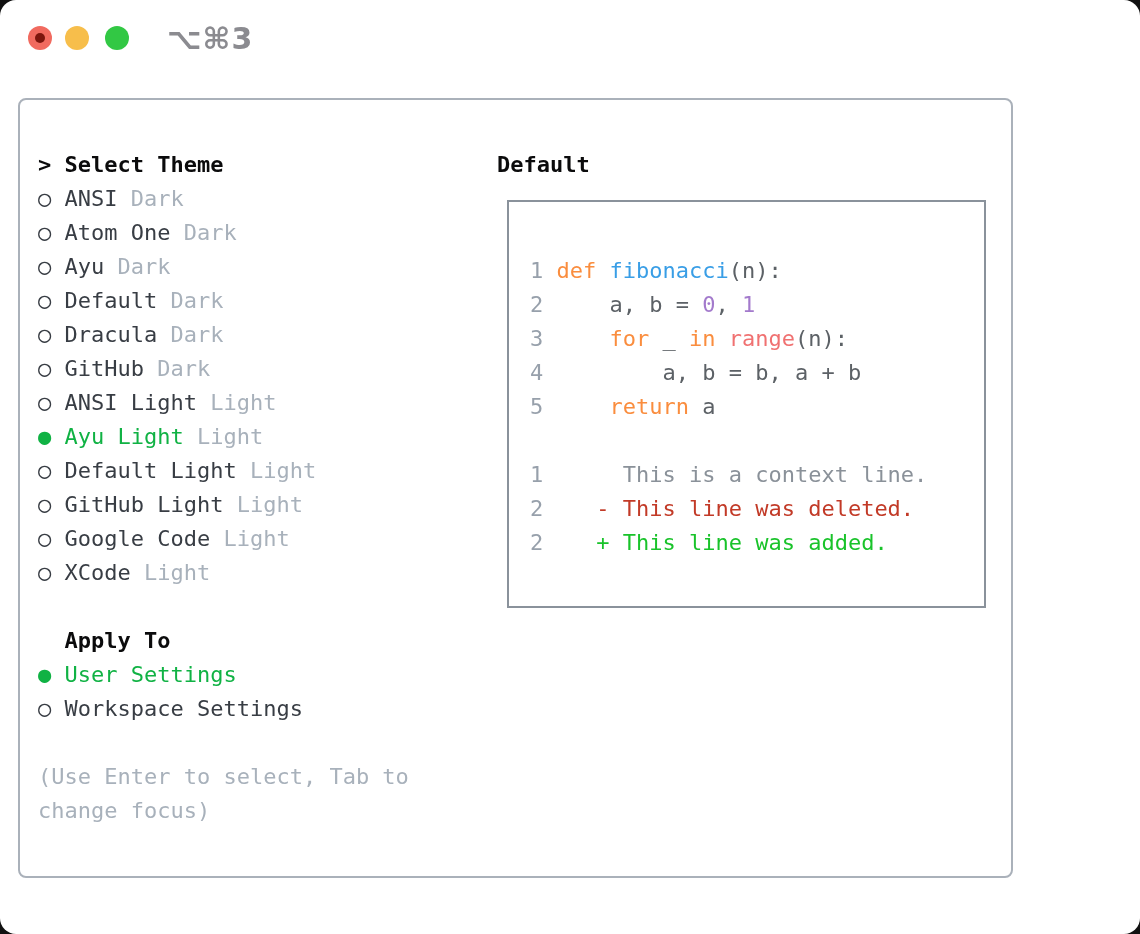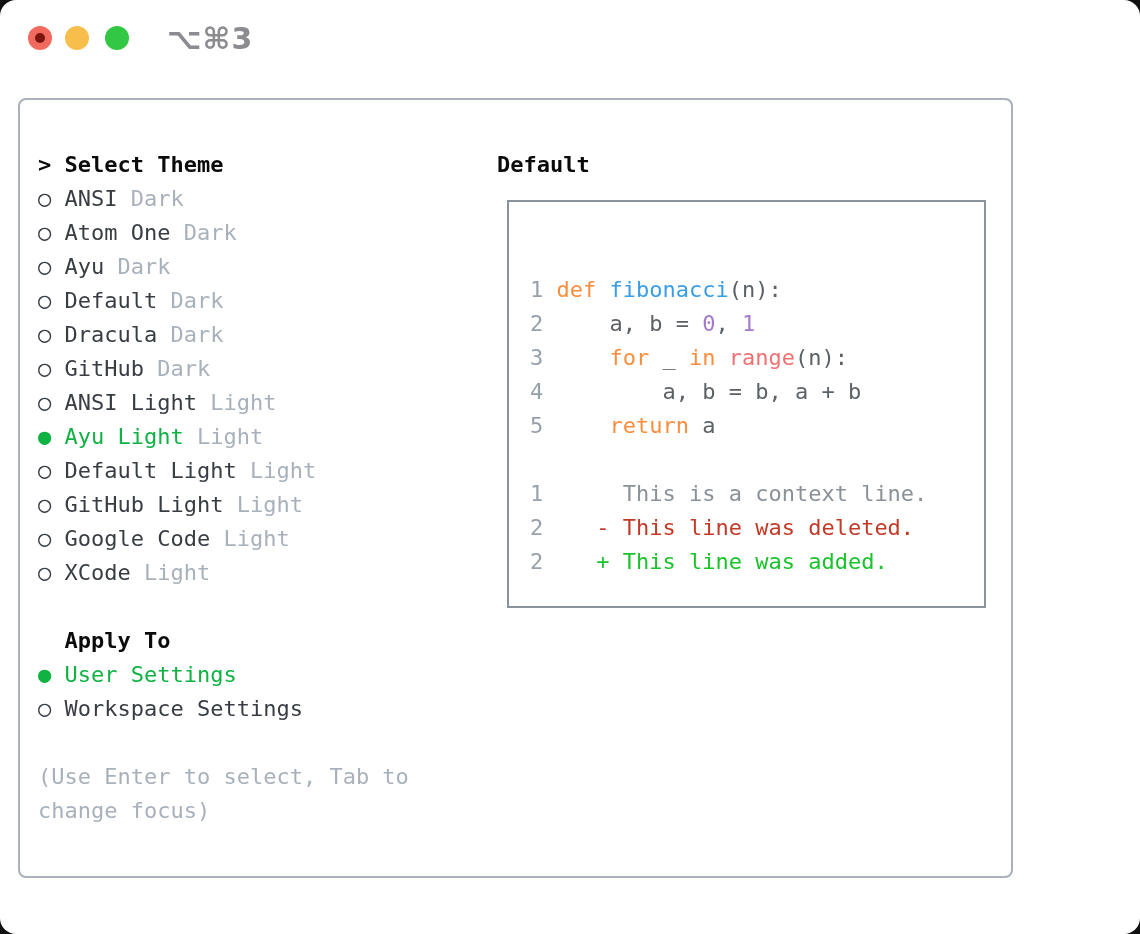--- a/index.html
+++ b/index.html
@@ -51,21 +51,21 @@
   .preview-title {
     position: absolute; left: 477px; top: 48px;
     font-size: 22px; line-height: 34px; font-weight: bold;
     color: var(--header); white-space: pre;
   }
   .preview-box {
     position: absolute; left: 487px; top: 100px;
     width: 479px; height: 408px;
     border: 2px solid var(--preview_border);
     background: #fff;
-    padding: 71px 0 0 21px;
+    padding: 52px 0 0 21px;
     font-size: 22px; line-height: 34px;
     white-space: pre;
     overflow: hidden;
   }
   .code-line { height: 34px; }
 </style>
 </head>
 <body>
 
 <div class="window">

